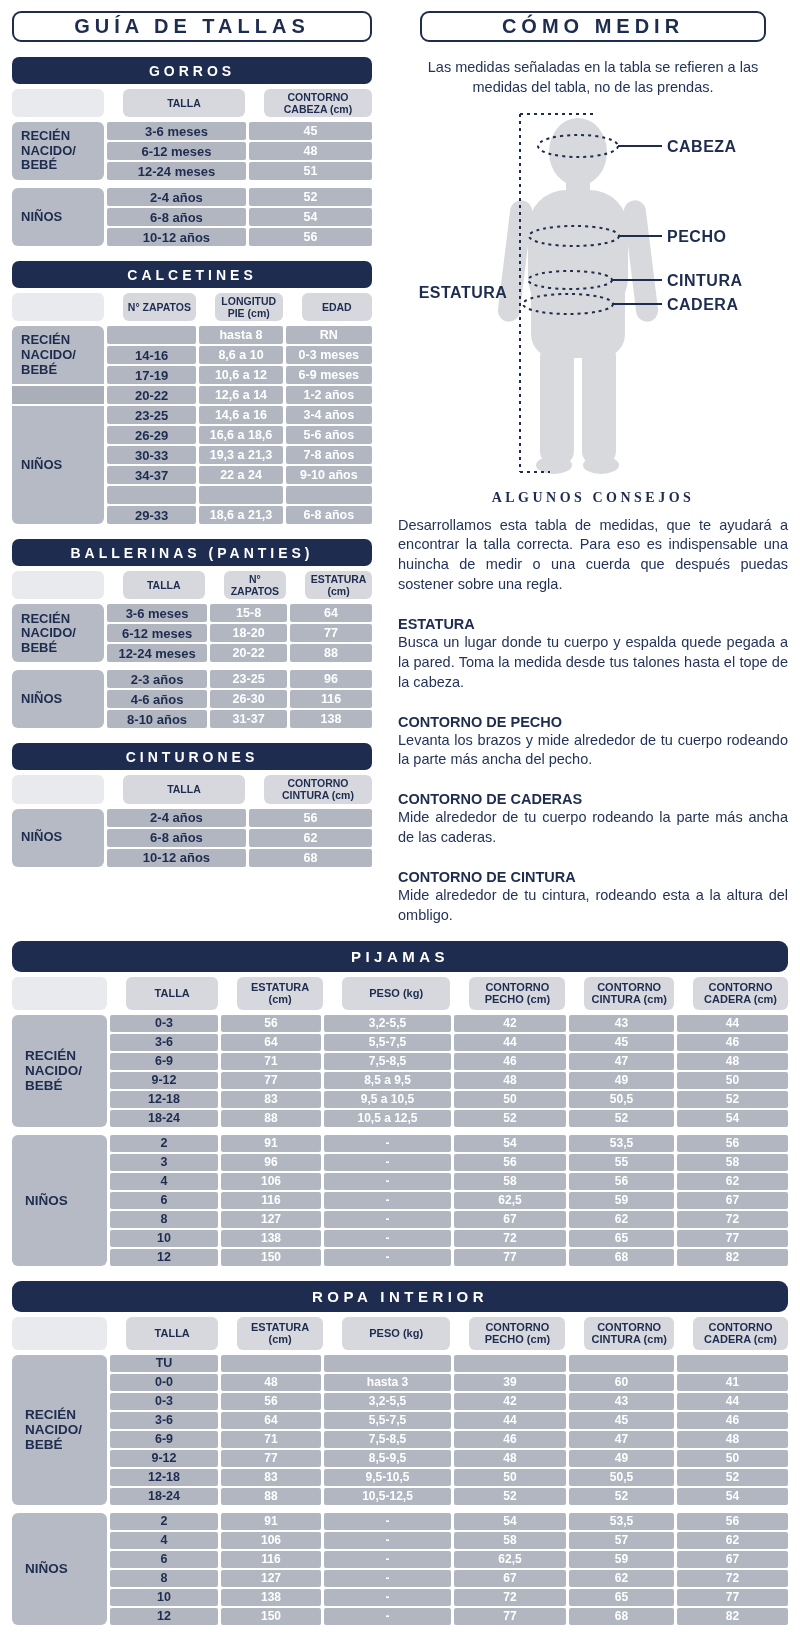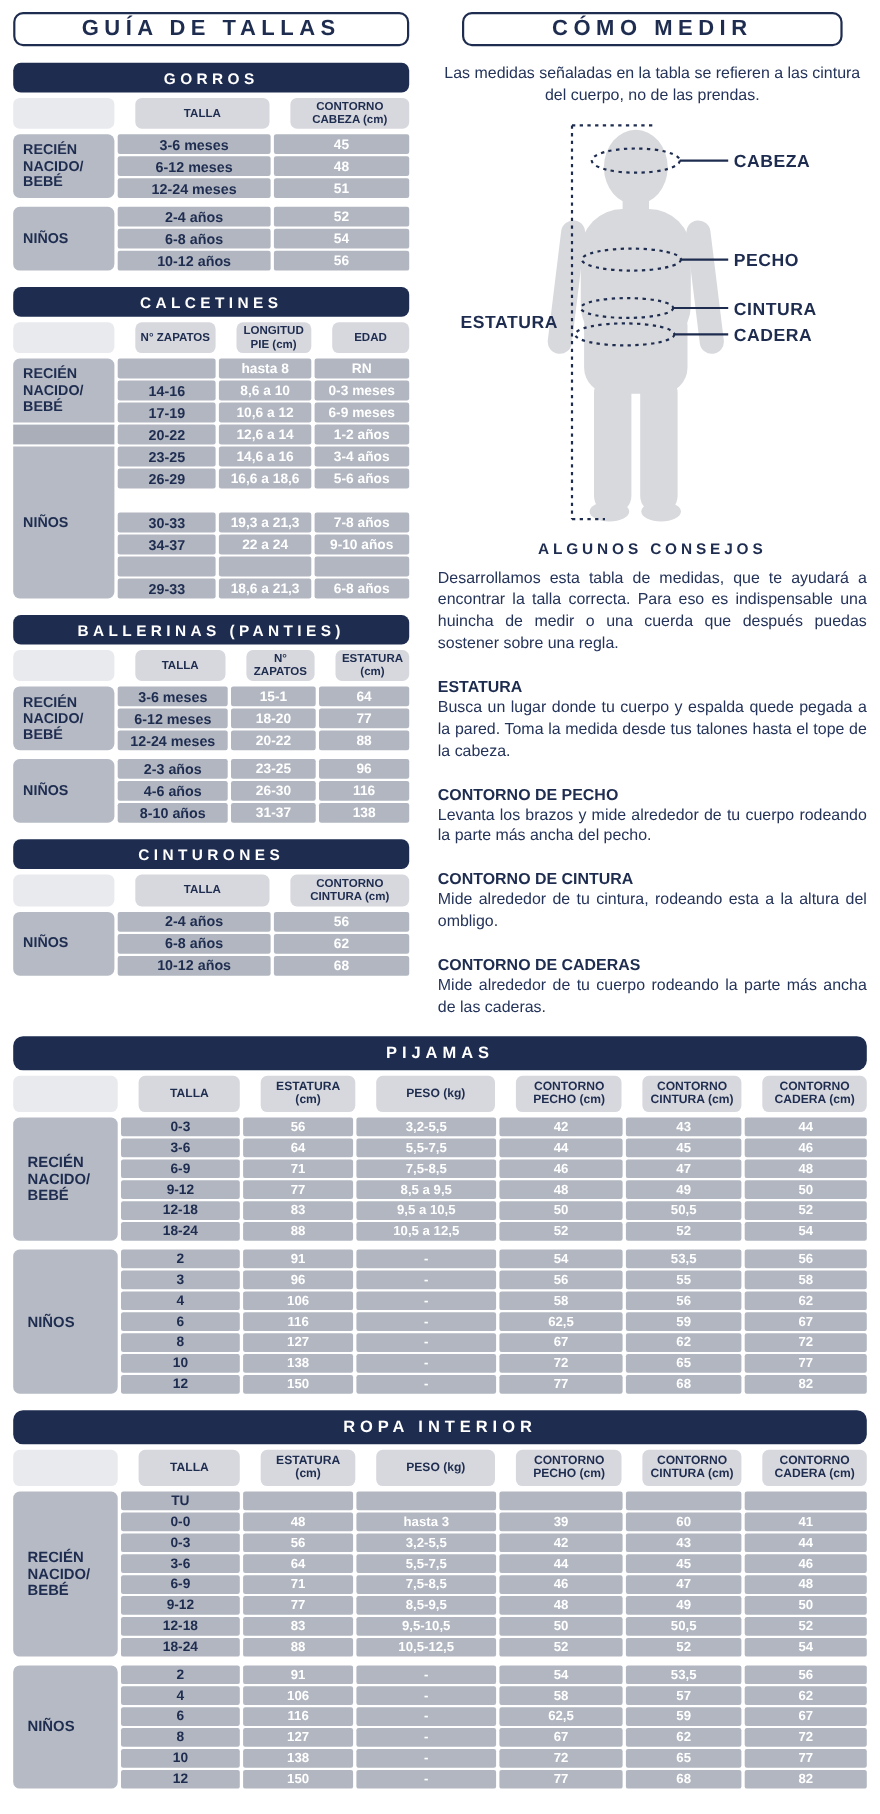--- a/index.html
+++ b/index.html
@@ -64,21 +64,21 @@
     font-weight:bold;font-size:12.5px;color:#fff;
   }
   .cell.first{color:#1E2C4F;font-size:13px;}
   [data-size="lg"] .cell{height:17px;font-size:12px;}
   [data-size="lg"] .cell.first{font-size:12.5px;}
 
   
   .cm-intro{margin:15px 4px 0;text-align:center;font-size:14.5px;line-height:1.4;color:#243359;}
   .diagram{margin:6px 0 0 10px;}
   .diagram text{font-weight:bold;fill:#1E2C4F;font-size:16px;letter-spacing:.5px;}
-  .consejos-title{margin:2px 0 10px;text-align:center;font-size:14px;font-weight:bold;letter-spacing:3.5px;}
+  .consejos-title{margin:2px 0 10px;text-align:center;font-size:14px;font-weight:bold;letter-spacing:3.5px;font-family:Liberation Serif, serif;}
   .cm-text{margin:0;font-size:14.5px;line-height:1.37;text-align:justify;color:#243359;}
   .cm-sec{margin-top:21px;}
   .cm-sec h4{margin:0 0 1px;font-size:14.5px;color:#1E2C4F;}
 </style>
 </head>
 <body>
 
 <div class="page">
   <div class="top">
 
@@ -175,21 +175,21 @@
                 <div class="trow" style="grid-template-columns: 89fr 83fr 86fr;">
                   <div class="cell first">23-25</div>
                   <div class="cell">14,6 a 16</div>
                   <div class="cell">3-4 años</div>
                 </div>
                 <div class="trow" style="grid-template-columns: 89fr 83fr 86fr;">
                   <div class="cell first">26-29</div>
                   <div class="cell">16,6 a 18,6</div>
                   <div class="cell">5-6 años</div>
                 </div>
-                <div class="trow" style="grid-template-columns: 89fr 83fr 86fr; margin-top: 20px;">
+                <div class="trow" style="grid-template-columns: 89fr 83fr 86fr;">
                   <div class="cell first">30-33</div>
                   <div class="cell">19,3 a 21,3</div>
                   <div class="cell">7-8 años</div>
                 </div>
                 <div class="trow" style="grid-template-columns: 89fr 83fr 86fr;">
                   <div class="cell first">34-37</div>
                   <div class="cell">22 a 24</div>
                   <div class="cell">9-10 años</div>
                 </div>
                 <div class="trow" style="grid-template-columns: 89fr 83fr 86fr;">
@@ -213,21 +213,21 @@
             <div class="hcell">TALLA</div>
             <div class="hcell">N° ZAPATOS</div>
             <div class="hcell">ESTATURA (cm)</div>
           </div>
           <div class="tbody">
             <div class="group">
               <div class="glabel" style="width: 92px;">RECIÉN NACIDO/ BEBÉ</div>
               <div class="grows">
                 <div class="trow" style="grid-template-columns: 99fr 76fr 81fr;">
                   <div class="cell first">3-6 meses</div>
-                  <div class="cell">15-1</div>
+                  <div class="cell">15-8</div>
                   <div class="cell">64</div>
                 </div>
                 <div class="trow" style="grid-template-columns: 99fr 76fr 81fr;">
                   <div class="cell first">6-12 meses</div>
                   <div class="cell">18-20</div>
                   <div class="cell">77</div>
                 </div>
                 <div class="trow" style="grid-template-columns: 99fr 76fr 81fr;">
                   <div class="cell first">12-24 meses</div>
                   <div class="cell">20-22</div>
@@ -283,21 +283,21 @@
               </div>
             </div>
           </div>
         </section>
     </div>
 
     <div class="col-right">
       <div class="title-box">
         <span>CÓMO MEDIR</span>
       </div>
-      <p class="cm-intro">Las medidas señaladas en la tabla se refieren a las cintura del cuerpo, no de las prendas.</p>
+      <p class="cm-intro">Las medidas señaladas en la tabla se refieren a las medidas del tabla, no de las prendas.</p>
 
       <div class="diagram">
         <svg width="352" height="380" viewBox="0 0 352 380">
 
           <g fill="#D8D9DD">
             <ellipse cx="170" cy="48" rx="29" ry="34"></ellipse>
             <rect x="158" y="72" width="24" height="22"></rect>
             <rect x="120" y="86" width="100" height="126" rx="38"></rect>
             <rect x="123" y="168" width="94" height="86" rx="24"></rect>
             <rect x="96" y="96" width="22" height="122" rx="11" transform="rotate(7 107 157)"></rect>
@@ -341,26 +341,26 @@
 
       <div class="cm-sec">
         <h4>ESTATURA</h4>
         <p class="cm-text">Busca un lugar donde tu cuerpo y espalda quede pegada a la pared. Toma la medida desde tus talones hasta el tope de la cabeza.</p>
       </div>
       <div class="cm-sec">
         <h4>CONTORNO DE PECHO</h4>
         <p class="cm-text">Levanta los brazos y mide alrededor de tu cuerpo rodeando la parte más ancha del pecho.</p>
       </div>
       <div class="cm-sec">
+        <h4>CONTORNO DE CADERAS</h4>
+        <p class="cm-text">Mide alrededor de tu cuerpo rodeando la parte más ancha de las caderas.</p>
+      </div>
+      <div class="cm-sec">
         <h4>CONTORNO DE CINTURA</h4>
         <p class="cm-text">Mide alrededor de tu cintura, rodeando esta a la altura del ombligo.</p>
-      </div>
-      <div class="cm-sec">
-        <h4>CONTORNO DE CADERAS</h4>
-        <p class="cm-text">Mide alrededor de tu cuerpo rodeando la parte más ancha de las caderas.</p>
       </div>
     </div>
   </div>
 
   <section class="full" data-table="tables.pijamas" data-size="lg">
       <div class="bar">PIJAMAS</div>
       <div class="thead" style="grid-template-columns: 95px 108fr 100fr 127fr 112fr 105fr 111fr;">
         <div class="corner"></div>
         <div class="hcell">TALLA</div>
         <div class="hcell">ESTATURA (cm)</div>

